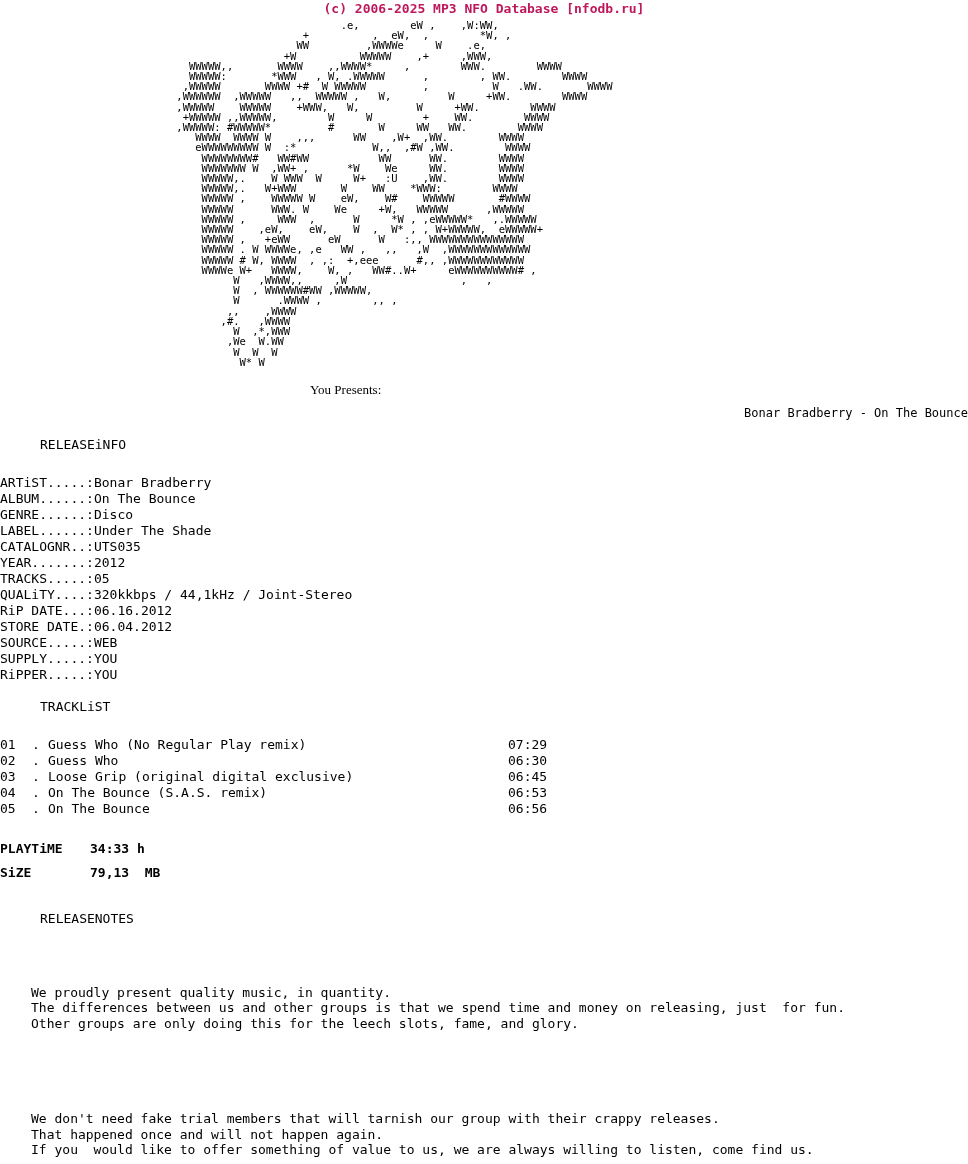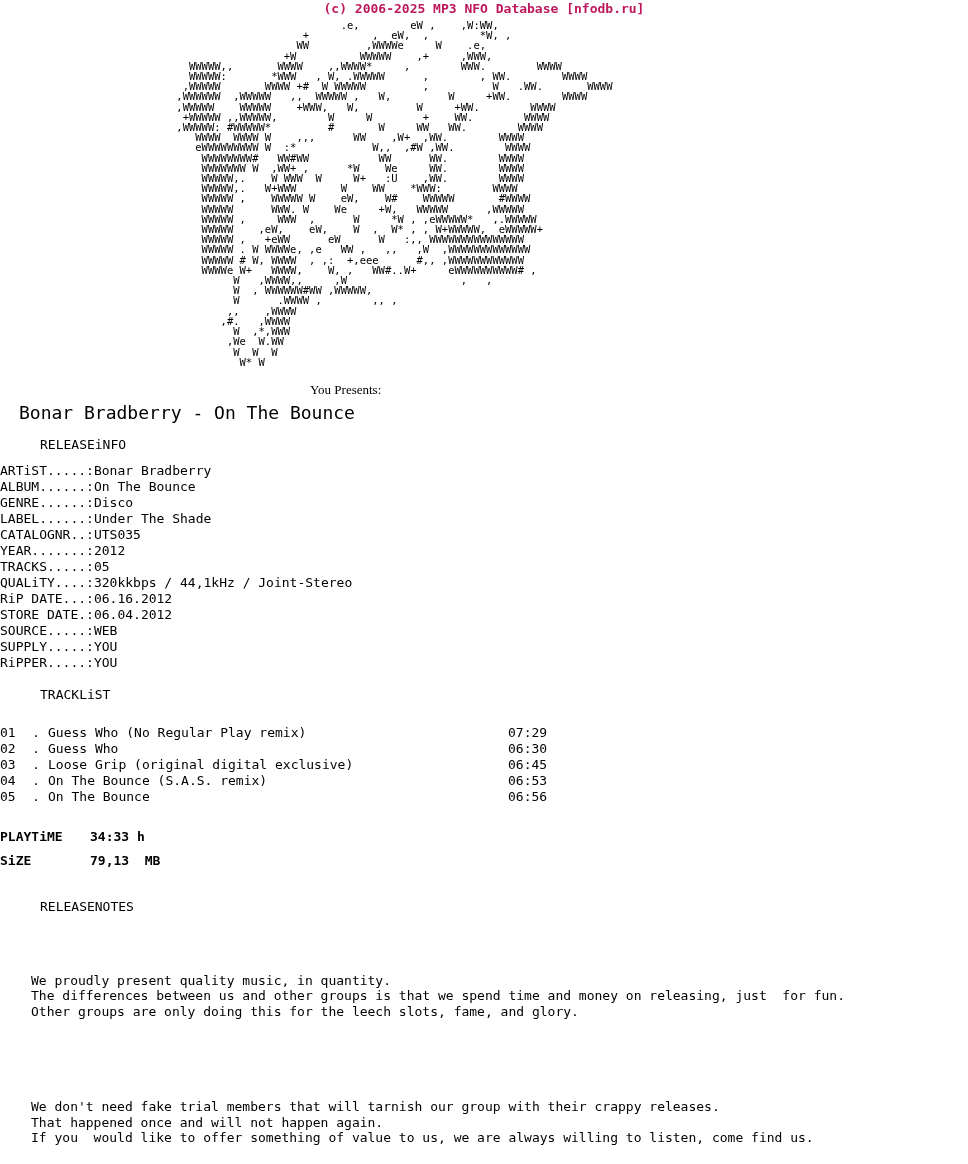--- a/index.html
+++ b/index.html
@@ -38,34 +38,35 @@
   .presents {
     white-space: pre;
     font-family: Liberation Serif, serif;
     font-size: 13px;
     line-height: 14px;
     padding-left: 310px;
     margin-top: 16px;
   }
   .title-line {
     white-space: pre;
-    font-size: 18px;
+    font-size: 12px;
     line-height: 16px;
     padding-left: 19px;
     margin-top: 8px;
+    text-align: right;
   }
   .section-head {
     white-space: pre;
     font-size: 13px;
     line-height: 16px;
     padding-left: 40px;
     margin-top: 16px;
   }
   .info-table {
-    margin-top: 10px;
+    margin-top: 22px;
     padding-left: 48px;
     border-collapse: collapse;
   }
   .info-table td {
     font-family: "DejaVu Sans Mono", "Liberation Mono", monospace;
     font-size: 13px;
     line-height: 16px;
     padding: 0;
     white-space: pre;
     vertical-align: top;

